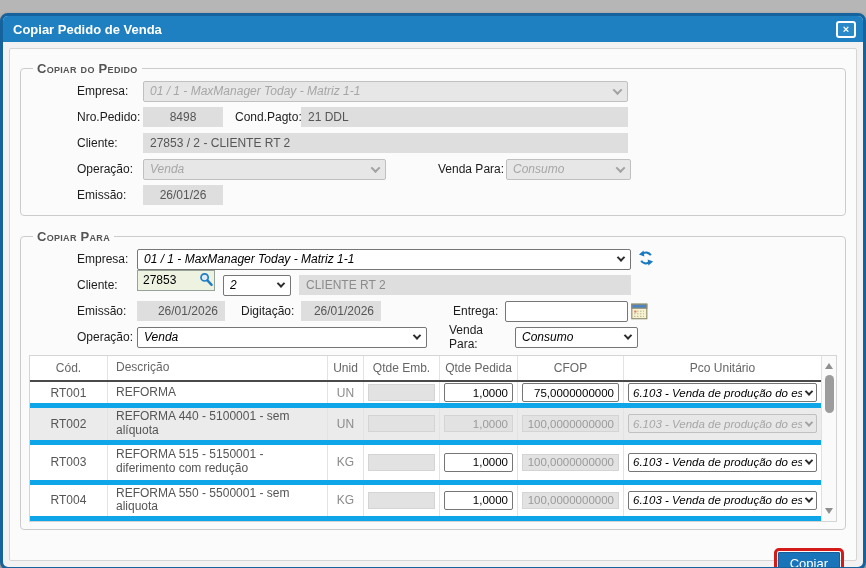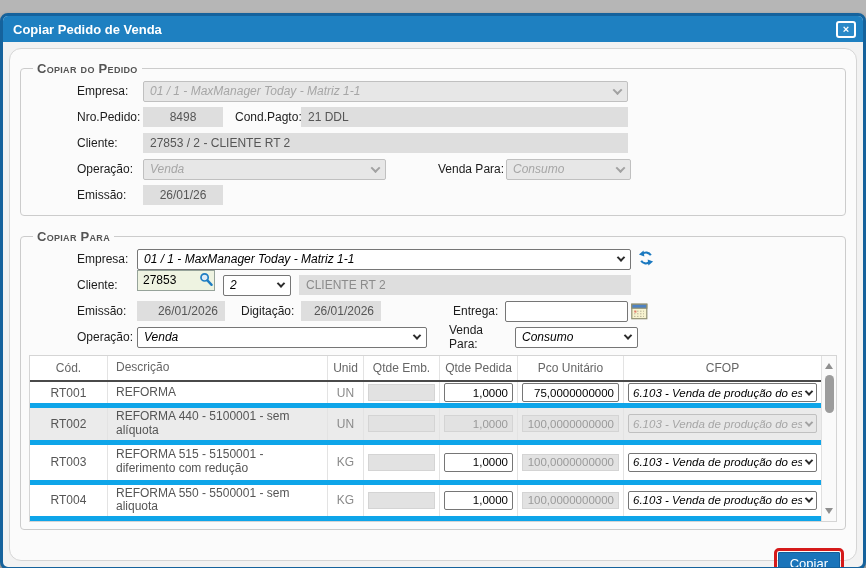--- a/index.html
+++ b/index.html
@@ -18,21 +18,21 @@
   .titlebar { height:26px; background:#1e80c1; display:flex; align-items:center; padding:0 7px 0 10px; }
   .title { color:#fff; font-weight:bold; font-size:13px; }
   .close-btn {
     margin-left:auto; width:20px; height:17px; background:#2a89c8;
     border:2px solid #fff; border-radius:3px; color:#fff; font-weight:bold;
     font-size:11px; line-height:1; display:flex; align-items:center; justify-content:center; cursor:pointer;
     font-family:"Liberation Sans", sans-serif;
   }
   .dlg-body { padding:6px; height:calc(100% - 26px); }
   .panel {
-    height:100%; background:#fbfbfb; border:1px solid #d5d5d5; border-radius:12px;
+    height:100%; background:#fbfbfb; border:1px solid #d5d5d5; border-radius:2px;
     padding:12px 10px 8px; position:relative;
   }
   fieldset { border:1px solid #cccccc; border-radius:4px; margin:0 0 13px 0; padding:2px 8px 7px 8px; background:transparent; }
   legend { font-size:13px; font-weight:bold; color:#545454; font-variant:small-caps; letter-spacing:.3px; padding:0 4px; margin-left:4px; }
   .frow { display:flex; align-items:center; height:26px; padding-left:2px;margin-left:46px; }
   .lbl { font-size:12px; color:#1c1c1c; flex:0 0 auto; }
   
   .ro { background:#dedede; height:20px; display:flex; align-items:center; padding:0 7px; font-size:12px; color:#565656; overflow:hidden; white-space:nowrap; }
   .ro.center { justify-content:center; }
   .ro.right { justify-content:flex-end;padding-left:13px; }
@@ -213,22 +213,22 @@
         </div>
 
         <div class="tbl-wrap">
           <div class="tbl">
             <div class="trow thead">
               <div class="td c">Cód.</div>
               <div class="td desc">Descrição</div>
               <div class="td c">Unid</div>
               <div class="td c">Qtde Emb.</div>
               <div class="td c">Qtde Pedida</div>
+              <div class="td c">CFOP</div>
               <div class="td c">Pco Unitário</div>
-              <div class="td c">CFOP</div>
             </div>
 
             <div class="trow brow">
               <div class="td c">RT001</div>
               <div class="td desc">REFORMA</div>
               <div class="td c unid">UN</div>
               <div class="td">
                   <div class="cell-ro"></div>
                 </div>
               <div class="td">

